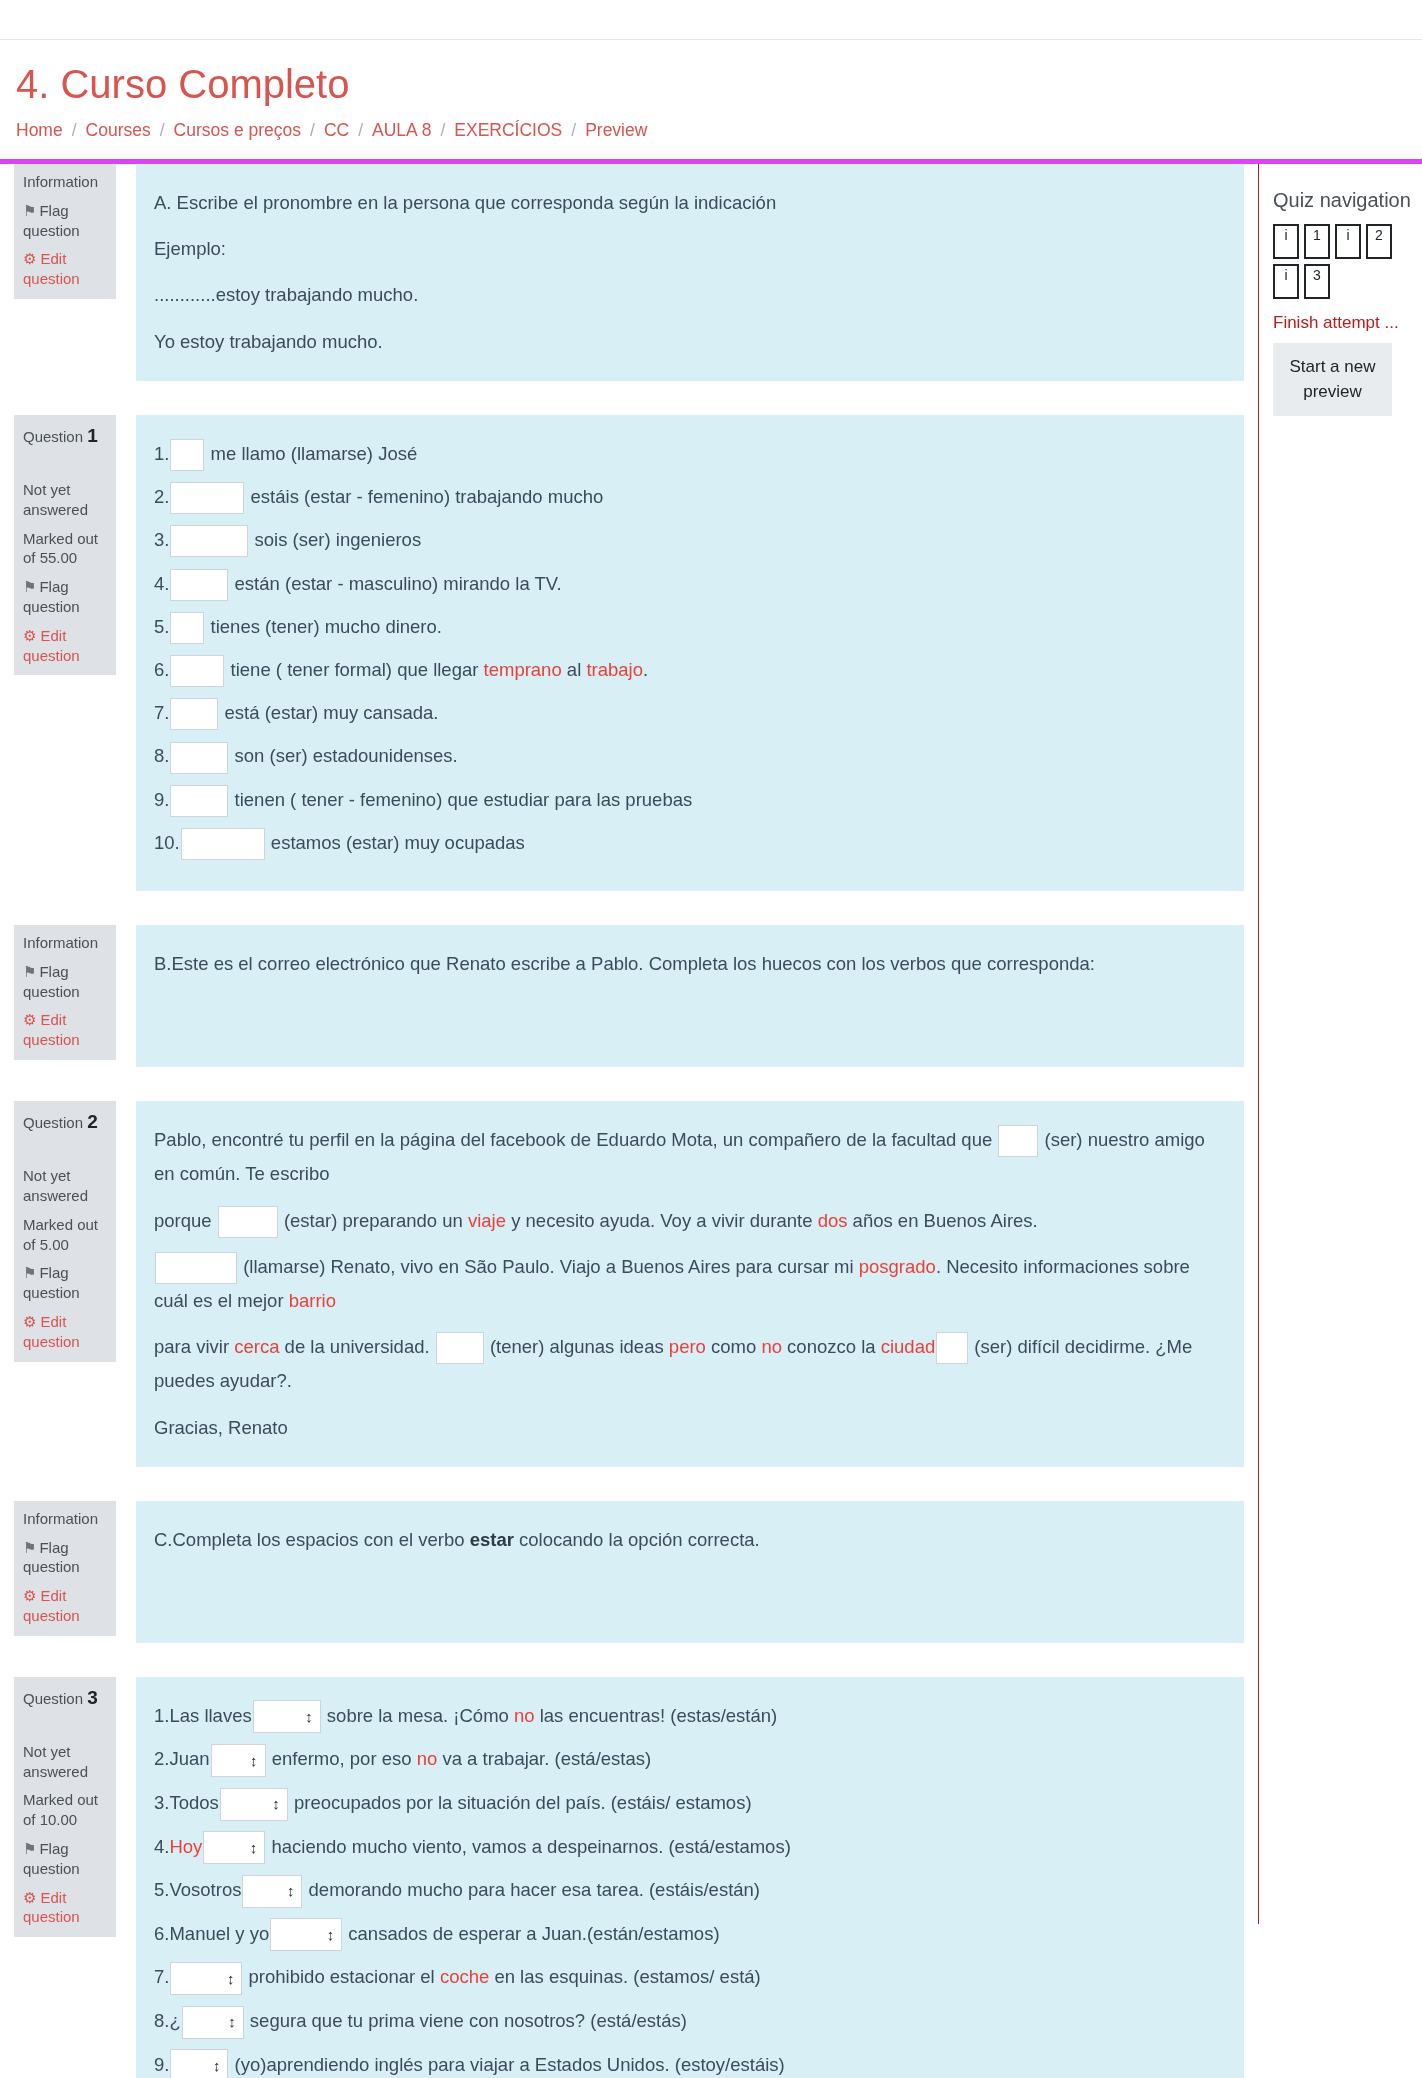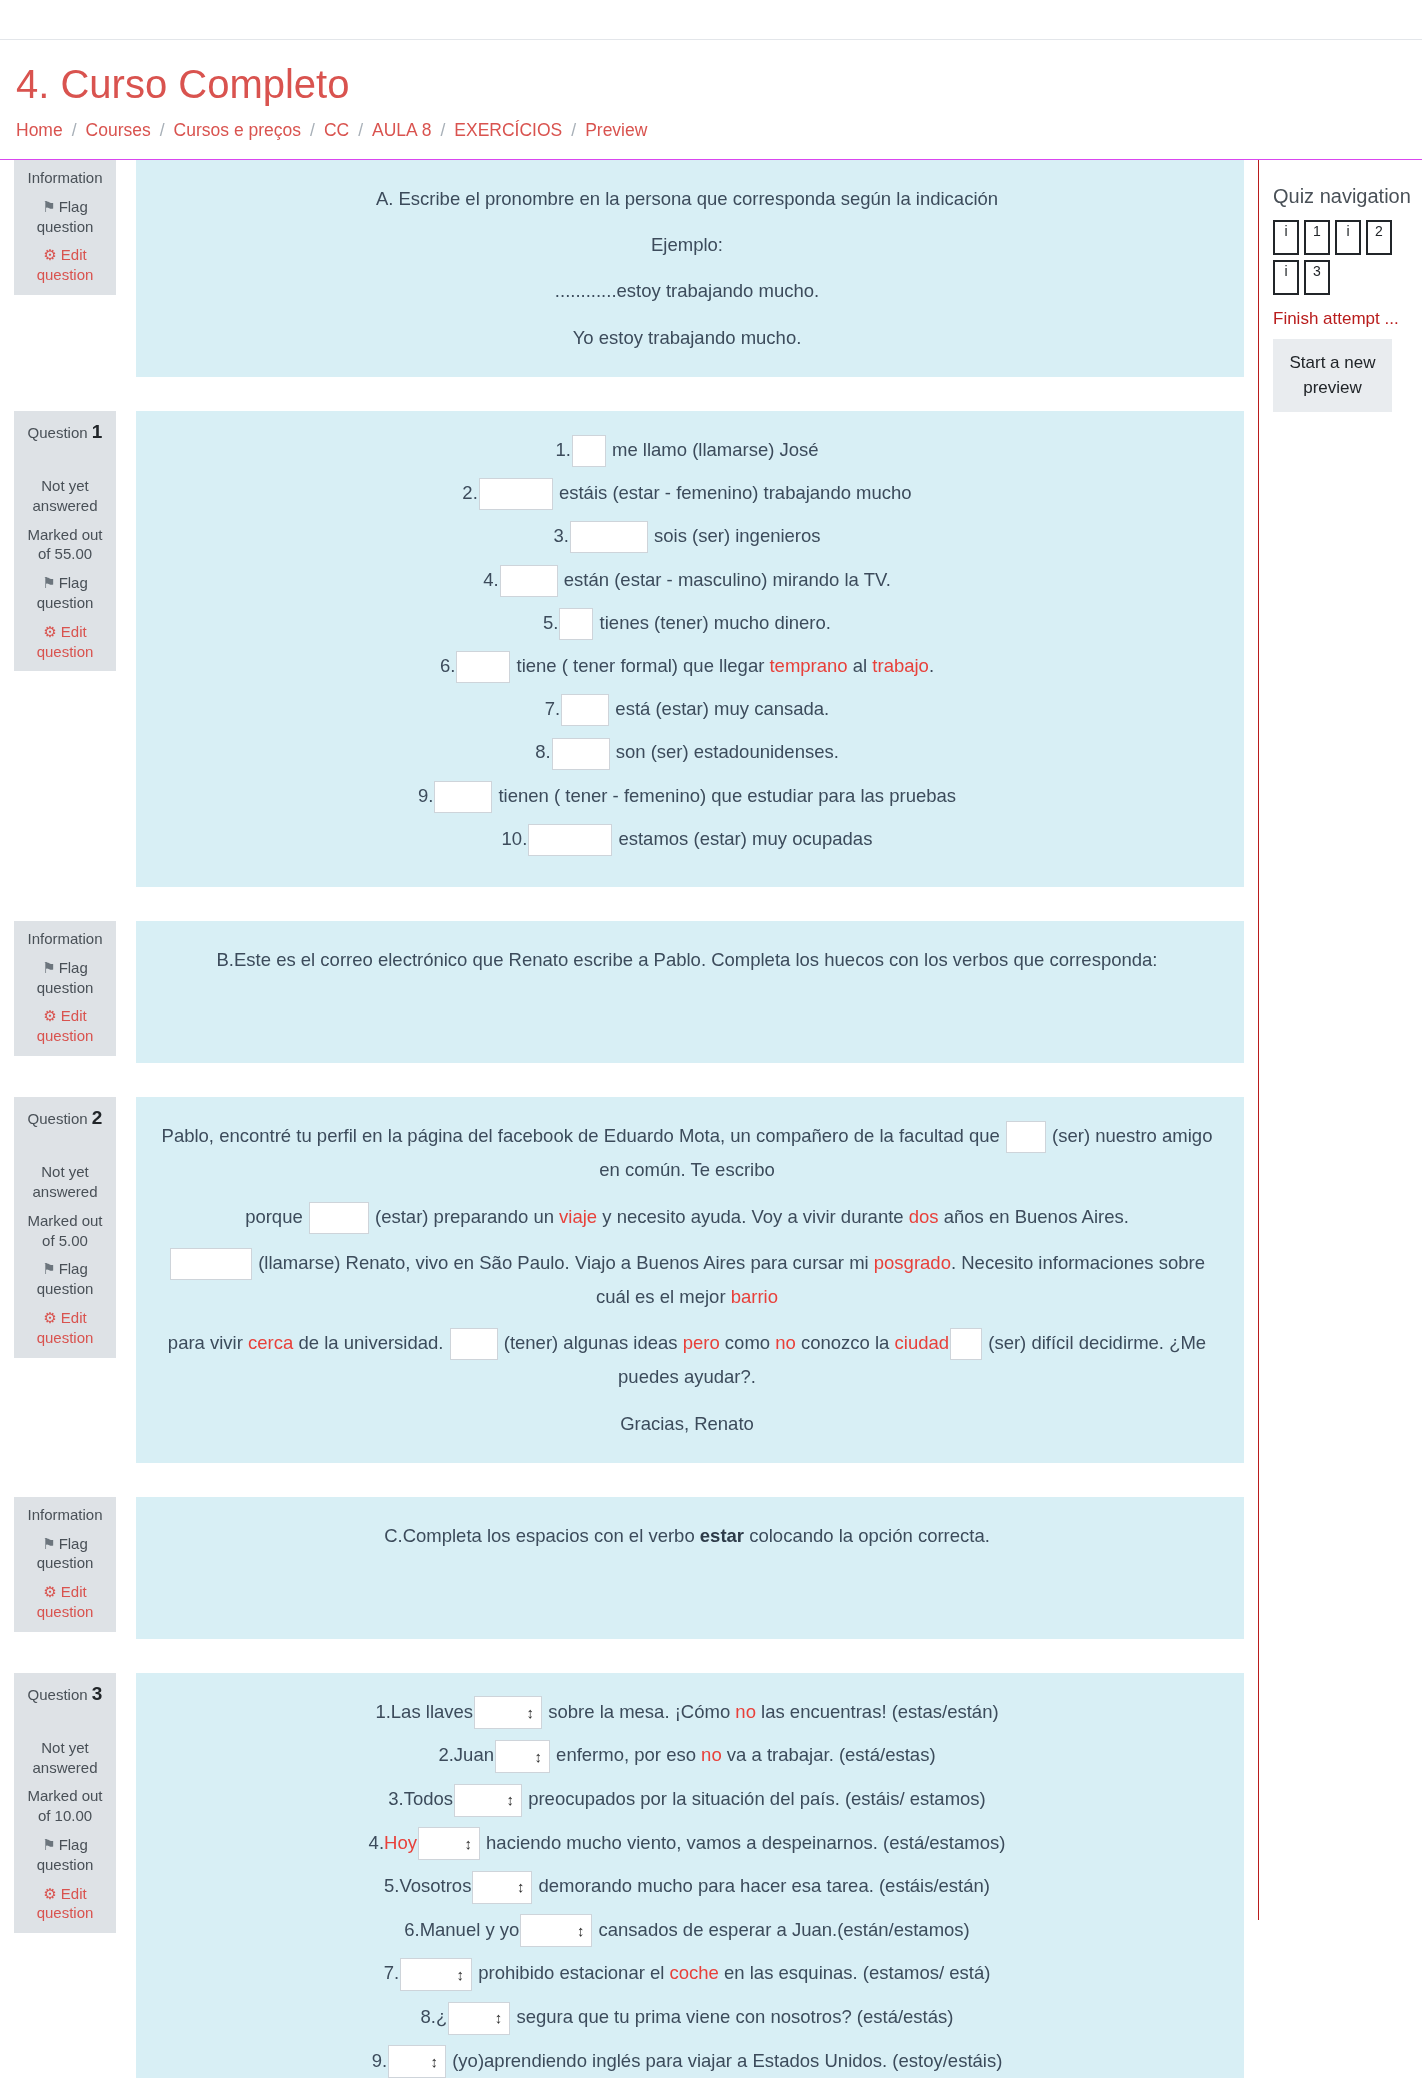--- a/index.html
+++ b/index.html
@@ -9,39 +9,39 @@
     background:#fff;
     font-family:"Liberation Sans", sans-serif;
     font-size:18.5px;
     color:#3c4b5b;
     -webkit-font-smoothing:antialiased;
   }
   .page { width:1422px; position:relative; }
 
   
   .topbar { height:40px; border-bottom:1px solid #e3e6ea; }
-  .header { padding:10px 16px 18px 16px; border-bottom:1px solid #d946ef; }
+  .header { padding:10px 16px 18px 16px; border-bottom:5px solid #d946ef; }
   .page-title {
     color:#d9534f;
     font-size:40px;
     font-weight:400;
     margin:12px 0 14px 0;
     line-height:1.1;
   }
   .breadcrumb { font-size:17.5px; color:#868e96; display:flex; flex-wrap:wrap; align-items:flex-end; }
   .breadcrumb a { color:#d9534f; text-decoration:none; }
   .breadcrumb .sep { margin:0 9px; color:#a8b0b8; }
 
   
   .body-wrap { display:flex; align-items:flex-start; }
   .content-col { width:1258px; flex:0 0 1258px; padding:0; }
   .nav-col { width:164px; flex:0 0 164px; padding-top:24px; border-left:1px solid #b91c1c; min-height:1760px;}
 
   
-  .que { display:flex; align-items:flex-start; margin:0 0 34px 0; padding:0 14px 0 14px;text-align:center; }
+  .que { display:flex; align-items:flex-start; margin:0 0 34px 0; padding:0 14px 0 14px; }
   .info {
     width:102px; flex:0 0 102px;
     background:#dee2e6;
     padding:8px 9px 10px 9px;
     font-size:15px;
     line-height:1.32;
     color:#495057;
   }
   .info .qno { font-size:15px; margin-bottom:9px; }
   .info .qno b { font-size:19px; font-weight:700; color:#212529; }

